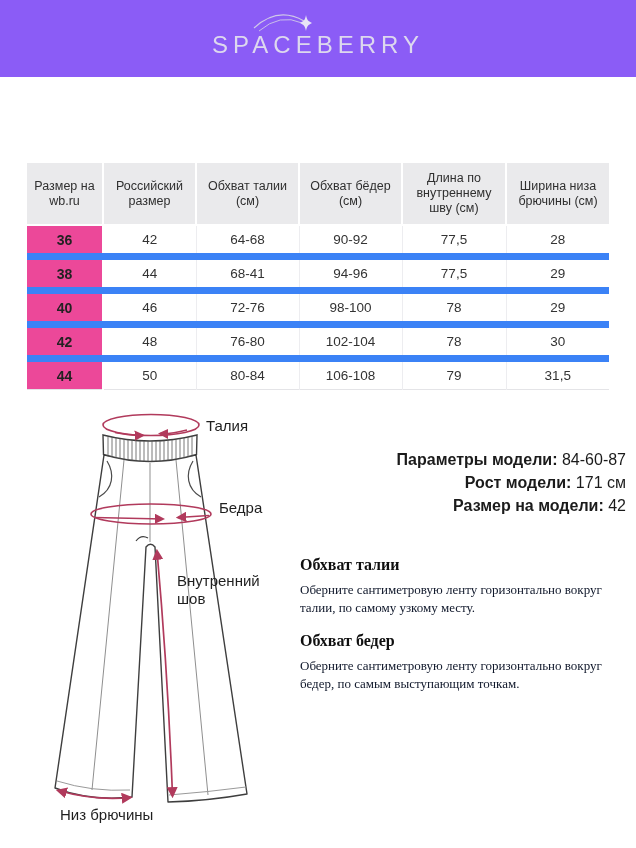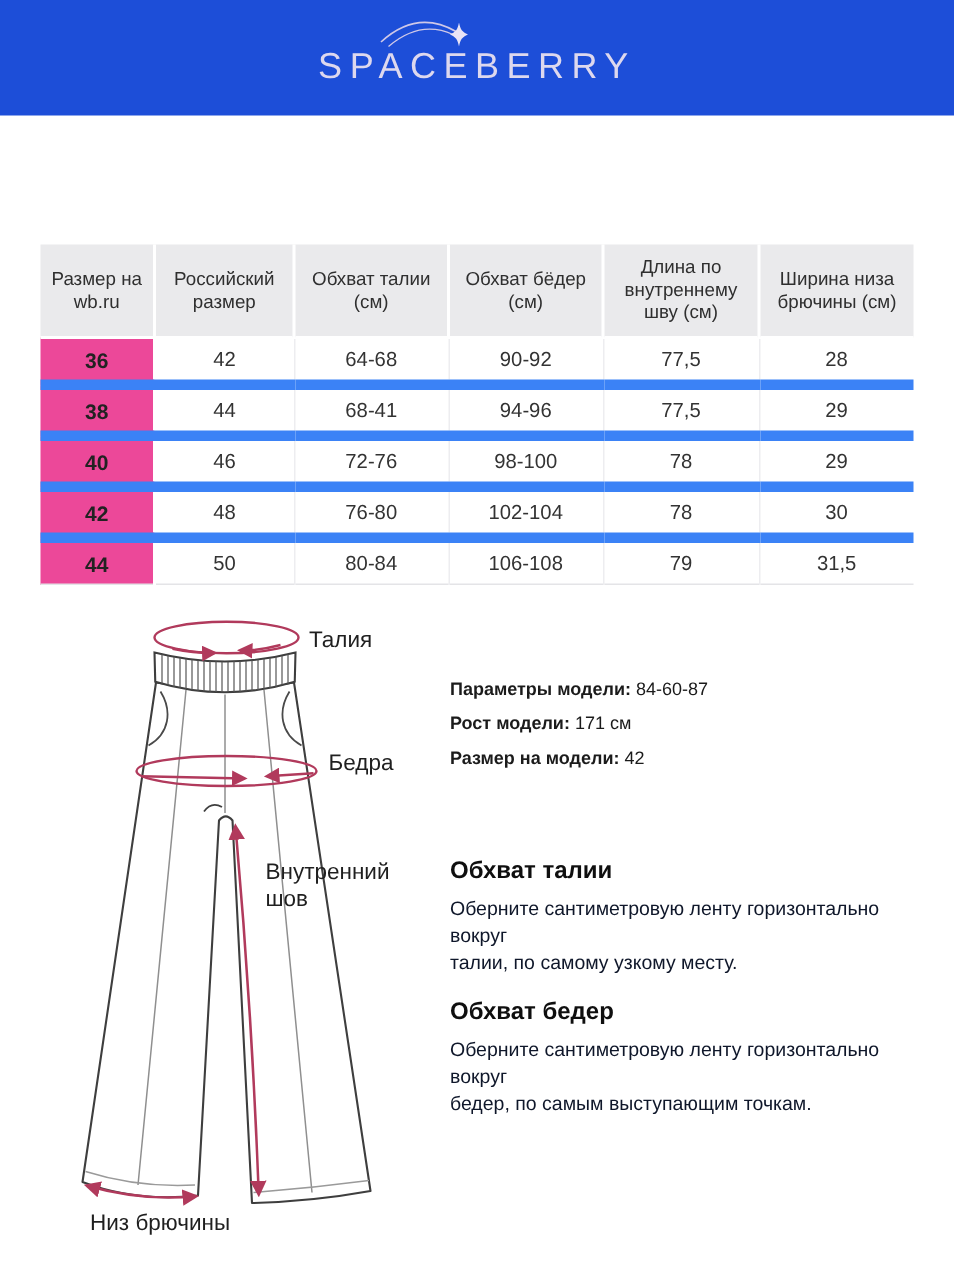--- a/index.html
+++ b/index.html
@@ -4,21 +4,21 @@
 <style>
   html,body{margin:0;padding:0;}
   body{
     width:636px;height:848px;position:relative;overflow:hidden;
     background:#ffffff;
     font-family:"Liberation Sans", sans-serif;
   }
   
   .banner{
     position:absolute;left:0;top:0;width:636px;height:77px;
-    background:#1d4ed8;display:flex;align-items:center;justify-content:center;
+    background:#8b5cf6;display:flex;align-items:center;justify-content:center;
   }
   .logo-text{
     color:#ddd8ee;font-size:24px;letter-spacing:5px;font-weight:400;
     padding-top:12px;
   }
   .star-svg{position:absolute;left:252px;top:5px;width:64px;height:32px;}
   
   .size-table{
     position:absolute;left:27px;top:163px;width:582px;
     border-collapse:collapse;table-layout:fixed;
@@ -40,23 +40,23 @@
   }
   .size-table td:nth-child(2){border-left:2px solid #ffffff;}
   .size-table tbody tr:first-child td{border-top:2px solid #ffffff;}
   
   .diagram{position:absolute;left:20px;top:395px;width:280px;height:453px;}
   .diagram text{
     font-family:"Liberation Sans", sans-serif;font-size:15px;fill:#1f1f1f;font-weight:500;
   }
   
   .right-col{position:absolute;left:300px;top:448px;width:326px;}
-  .mi-line{font-size:12px;line-height:23px;color:#1b1b1b;}
+  .mi-line{font-size:16px;line-height:23px;color:#1b1b1b;text-align:right;}
   .mi-label{font-weight:700;}
-  .sections{margin-top:54px;}
+  .sections{margin-top:38px;font-family:Liberation Serif, serif;}
   .section{margin-bottom:14px;}
   .section h3{
     margin:0 0 7px 0;font-size:16px;line-height:19px;font-weight:700;color:#0f0f0f;
   }
   .section p{
     margin:0;font-size:13px;line-height:18px;color:#0f172a;white-space:pre-line;
   }
 </style>
 </head>
 <body>

